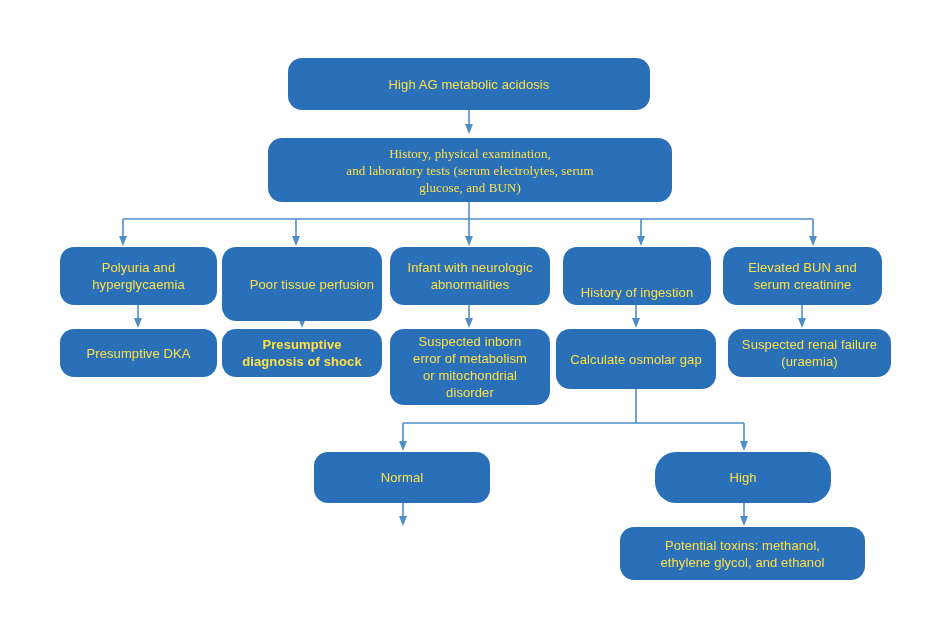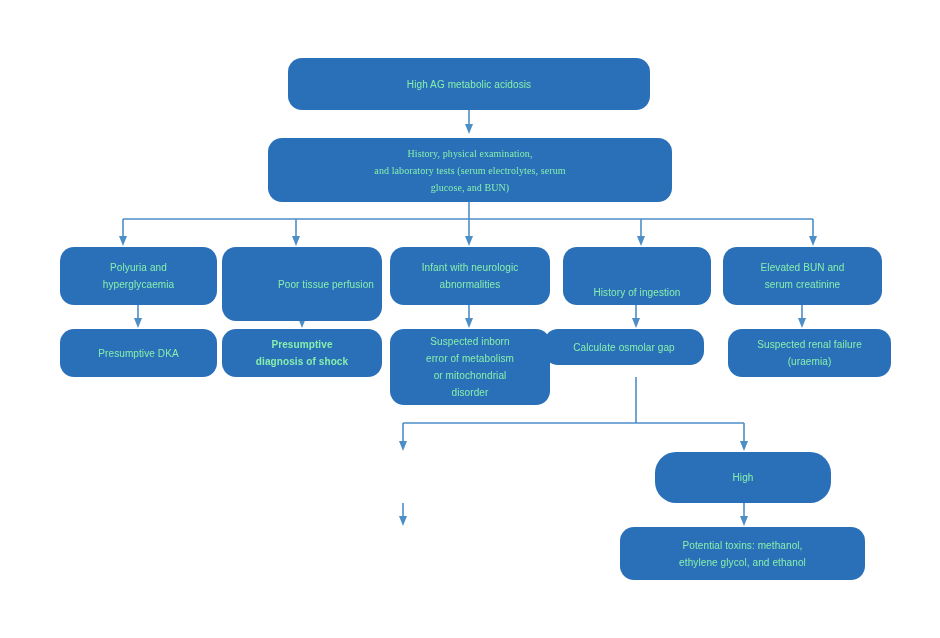--- a/index.html
+++ b/index.html
@@ -14,27 +14,27 @@
     position: relative;
     width: 940px;
     height: 638px;
     background: #ffffff;
     overflow: hidden;
   }
   .node {
     position: absolute;
     box-sizing: border-box;
     background: #2a70b8;
-    color: #86efac;
+    color: #fde047;
     border-radius: 14px;
     display: flex;
     align-items: center;
     justify-content: center;
     text-align: center;
-    font-size: 10px;
+    font-size: 13px;
     line-height: 17px;
     padding: 4px 8px;
     letter-spacing: 0.1px;
     z-index: 2;
   }
   .node-text {
     display: block;
     width: 100%;
     white-space: pre-line;
   }
@@ -158,29 +158,32 @@
 diagnosis of shock</span>
   </div>
 
   <div class="node" style="left:390px; top:329px; width:160px; height:76px;">
     <span class="node-text">Suspected inborn
 error of metabolism
 or mitochondrial
 disorder</span>
   </div>
 
-  <div class="node" style="left:544px; top:329px; width:160px; height:36px;">
+  <div class="node" style="left:556px; top:329px; width:160px; height:60px;">
     <span class="node-text">Calculate osmolar gap</span>
   </div>
 
   <div class="node" style="left:720px; top:329px; width:163px; height:48px;margin-left:8px;">
     <span class="node-text">Suspected renal failure
 (uraemia)</span>
   </div>
 
+  <div class="node" style="left:314px; top:452px; width:176px; height:51px;">
+    <span class="node-text">Normal</span>
+  </div>
 
   <div class="node" style="left:655px; top:452px; width:176px; height:51px;border-radius:21px;">
     <span class="node-text">High</span>
   </div>
 
 
   <div class="node" style="left:620px; top:527px; width:245px; height:53px;">
     <span class="node-text">Potential toxins: methanol,
 ethylene glycol, and ethanol</span>
   </div>

